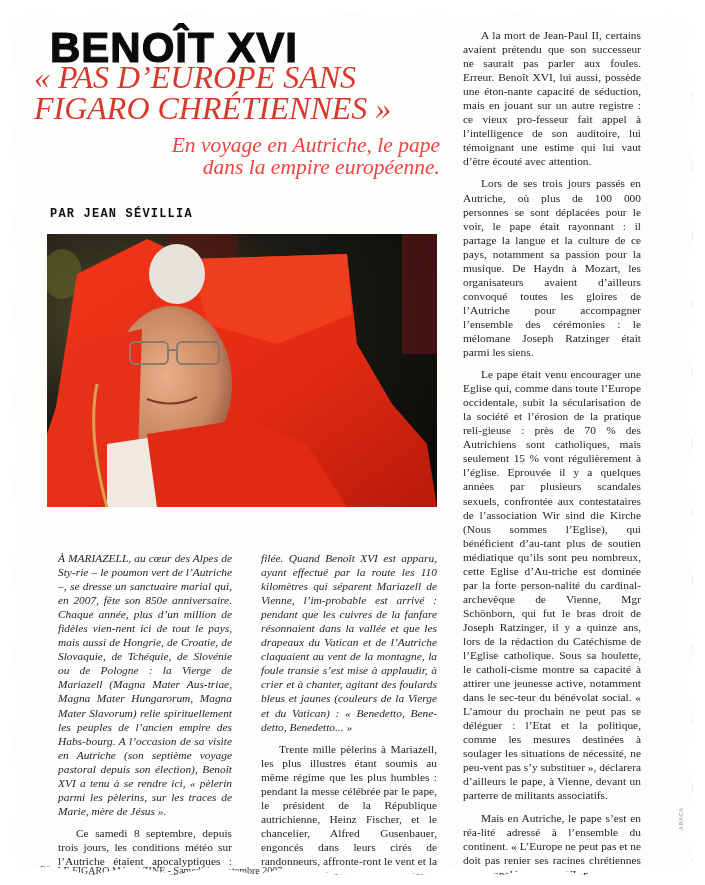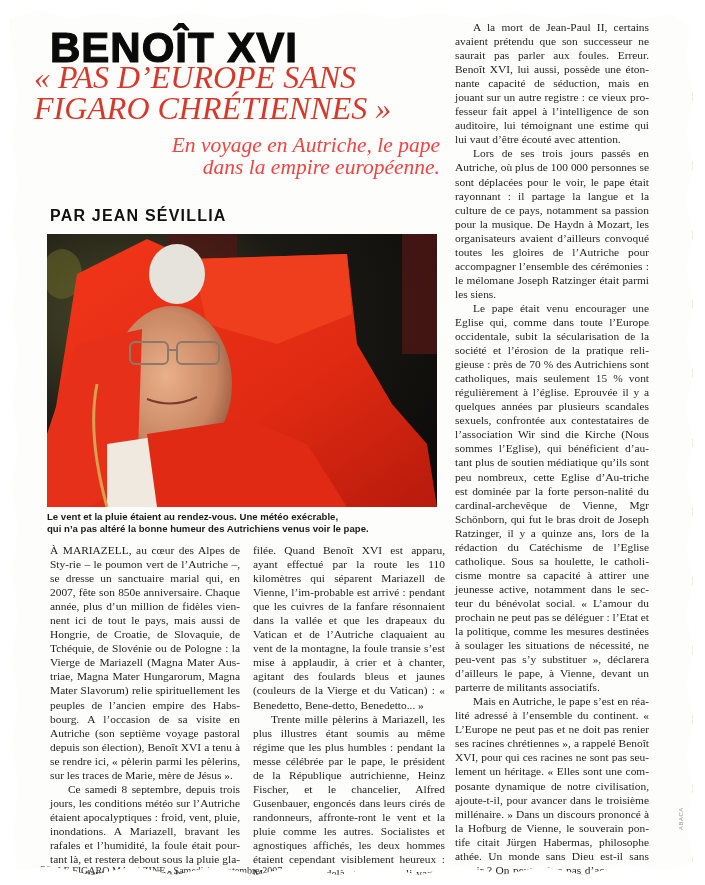--- a/index.html
+++ b/index.html
@@ -3,26 +3,26 @@
 <meta charset="utf-8">
 <style>
   html, body { margin:0; padding:0; }
   body { width:705px; height:885px; background:#ffffff; position:relative; overflow:hidden; font-family:"Liberation Serif", serif; color:#1e1e1e; }
   .page { position:absolute; left:10px; top:10px; width:683px; height:865px; background:#fdfdfc;
     box-shadow: 3px 3px 4px rgba(0,0,0,0.35);
     clip-path: polygon(0 1%,4% 0,9% 1%,14% 0.3%,20% 1%,26% 0.2%,32% 1%,38% 0.4%,44% 1%,50% 0.2%,56% 1%,62% 0.3%,68% 1%,74% 0.2%,80% 1%,86% 0.3%,92% 1%,97% 0.5%,99.5% 2%,99% 6%,100% 10%,99% 14%,100% 18%,99% 22%,100% 26%,99% 30%,100% 34%,99% 38%,100% 42%,99% 46%,100% 50%,99% 54%,100% 58%,99% 62%,100% 66%,99% 70%,100% 74%,99% 78%,100% 82%,99% 86%,100% 90%,99% 94%,100% 98.5%,96% 99.5%,90% 98.8%,84% 100%,78% 99%,72% 100%,66% 98.9%,60% 100%,54% 99%,48% 100%,42% 98.9%,36% 100%,30% 99%,24% 100%,18% 99%,12% 100%,6% 99%,1% 99.5%,0.5% 95%,1.2% 90%,0.3% 85%,1.2% 80%,0.3% 75%,1.2% 70%,0.3% 65%,1.2% 60%,0.3% 55%,1.2% 50%,0.3% 45%,1.2% 40%,0.3% 35%,1.2% 30%,0.3% 25%,1.2% 20%,0.3% 15%,1.2% 10%,0.3% 5%); }
   .title { position:absolute; left:40px; top:20px; font-family:"Liberation Sans", sans-serif; font-weight:900; font-size:42px; letter-spacing:1px; color:#0a0a0a; line-height:36px; -webkit-text-stroke:1.2px #0a0a0a; }
   .subtitle { position:absolute; left:24px; top:52px; font-style:italic; font-size:32px; line-height:31px; color:#d6382b; }
   .standfirst { position:absolute; left:40px; top:124px; width:390px; font-style:italic; font-size:21.5px; line-height:22px; color:#ef4444;text-align:right; }
-  .byline { position:absolute; left:40px; top:197px; font-family:Liberation Sans, sans-serif; font-weight:bold; font-size:16px; letter-spacing:1.2px; color:#111; }
+  .byline { position:absolute; left:40px; top:197px; font-family:Liberation Mono, monospace; font-weight:bold; font-size:12px; letter-spacing:1.2px; color:#111; }
   .photo { position:absolute; left:37px; top:224px; width:390px; height:273px; overflow:hidden; background:#1a1712; }
   .caption { position:absolute; left:37px; top:501px; width:400px; font-family:"Liberation Sans", sans-serif; font-weight:bold; font-size:9.6px; line-height:12px; color:#1a1a1a; }
   .col { position:absolute; font-size:11.4px; line-height:14.05px; text-align:justify; hyphens:manual; color:#1f1f1f; }
-  .col p { margin:0; text-indent:18px; }
-  .col p.first { text-indent:0; }
+  .col p { margin:8px; text-indent:18px; }
+  .col p.first { text-indent:0;font-style:italic; }
   .col1 { left:40px; top:533px; width:190px; }
   .col2 { left:243px; top:533px; width:192px; }
   .col3 { left:445px; top:10px; width:194px; }
   .footer { position:absolute; left:30px; top:853px; font-size:10px; color:#333; }
   .footer .pnum { font-size:12px; margin-right:3px; }
   .credit { position:absolute; left:668px; top:820px; font-family:"Liberation Sans", sans-serif; font-size:6px; color:#999; transform:rotate(-90deg); transform-origin:left top; letter-spacing:0.5px; }
 </style>
 </head>
 <body>
 
@@ -71,24 +71,20 @@
         <rect x="130" y="108" width="42" height="22" rx="5"></rect>
         <line x1="121" y1="116" x2="130" y2="116"></line>
       </g>
       <path d="M100 165 Q125 175 150 163" stroke="#7a3a2a" stroke-width="2" fill="none"></path>
       <path d="M60 210 L160 195 L175 273 L60 273 Z" fill="#efe9df"></path>
       <path d="M100 200 L200 185 L260 210 L300 273 L110 273 Z" fill="#e02a14"></path>
       <path d="M50 150 Q40 200 60 273" stroke="#d8a050" stroke-width="3" fill="none"></path>
     </svg>
   </div>
 
-  <div class="caption">
-    <div>Le vent et la pluie étaient au rendez-vous. Une météo exécrable,</div>
-    <div>qui n’a pas altéré la bonne humeur des Autrichiens venus voir le pape.</div>
-  </div>
 
   <div class="col col1">
     <p class="first">À MARIAZELL, au cœur des Alpes de Sty-rie – le poumon vert de l’Autriche –, se dresse un sanctuaire marial qui, en 2007, fête son 850e anniversaire. Chaque année, plus d’un million de fidèles vien-nent ici de tout le pays, mais aussi de Hongrie, de Croatie, de Slovaquie, de Tchéquie, de Slovénie ou de Pologne : la Vierge de Mariazell (Magna Mater Aus-triae, Magna Mater Hungarorum, Magna Mater Slavorum) relie spirituellement les peuples de l’ancien empire des Habs-bourg. A l’occasion de sa visite en Autriche (son septième voyage pastoral depuis son élection), Benoît XVI a tenu à se rendre ici, « pèlerin parmi les pèlerins, sur les traces de Marie, mère de Jésus ».</p>
     <p>Ce samedi 8 septembre, depuis trois jours, les conditions météo sur l’Autriche étaient apocalyptiques : froid, vent, pluie, inondations. A Mariazell, bravant les rafales et l’humidité, la foule était pour-tant là, et restera debout sous la pluie gla-cée pendant quatre ou cinq heures d’af-</p>
   </div>
   <div class="col col2">
     <p class="first">filée. Quand Benoît XVI est apparu, ayant effectué par la route les 110 kilomètres qui séparent Mariazell de Vienne, l’im-probable est arrivé : pendant que les cuivres de la fanfare résonnaient dans la vallée et que les drapeaux du Vatican et de l’Autriche claquaient au vent de la montagne, la foule transie s’est mise à applaudir, à crier et à chanter, agitant des foulards bleus et jaunes (couleurs de la Vierge et du Vatican) : « Benedetto, Bene-detto, Benedetto... »</p>
     <p>Trente mille pèlerins à Mariazell, les plus illustres étant soumis au même régime que les plus humbles : pendant la messe célébrée par le pape, le président de la République autrichienne, Heinz Fischer, et le chancelier, Alfred Gusenbauer, engoncés dans leurs cirés de randonneurs, affronte-ront le vent et la pluie comme les autres. Socialistes et agnostiques affichés, les deux hommes étaient cependant visiblement heureux : Mariazell, par-delà tous les cli-vages, c’est l’Autriche éternelle.</p>
   </div>
   <div class="col col3">

